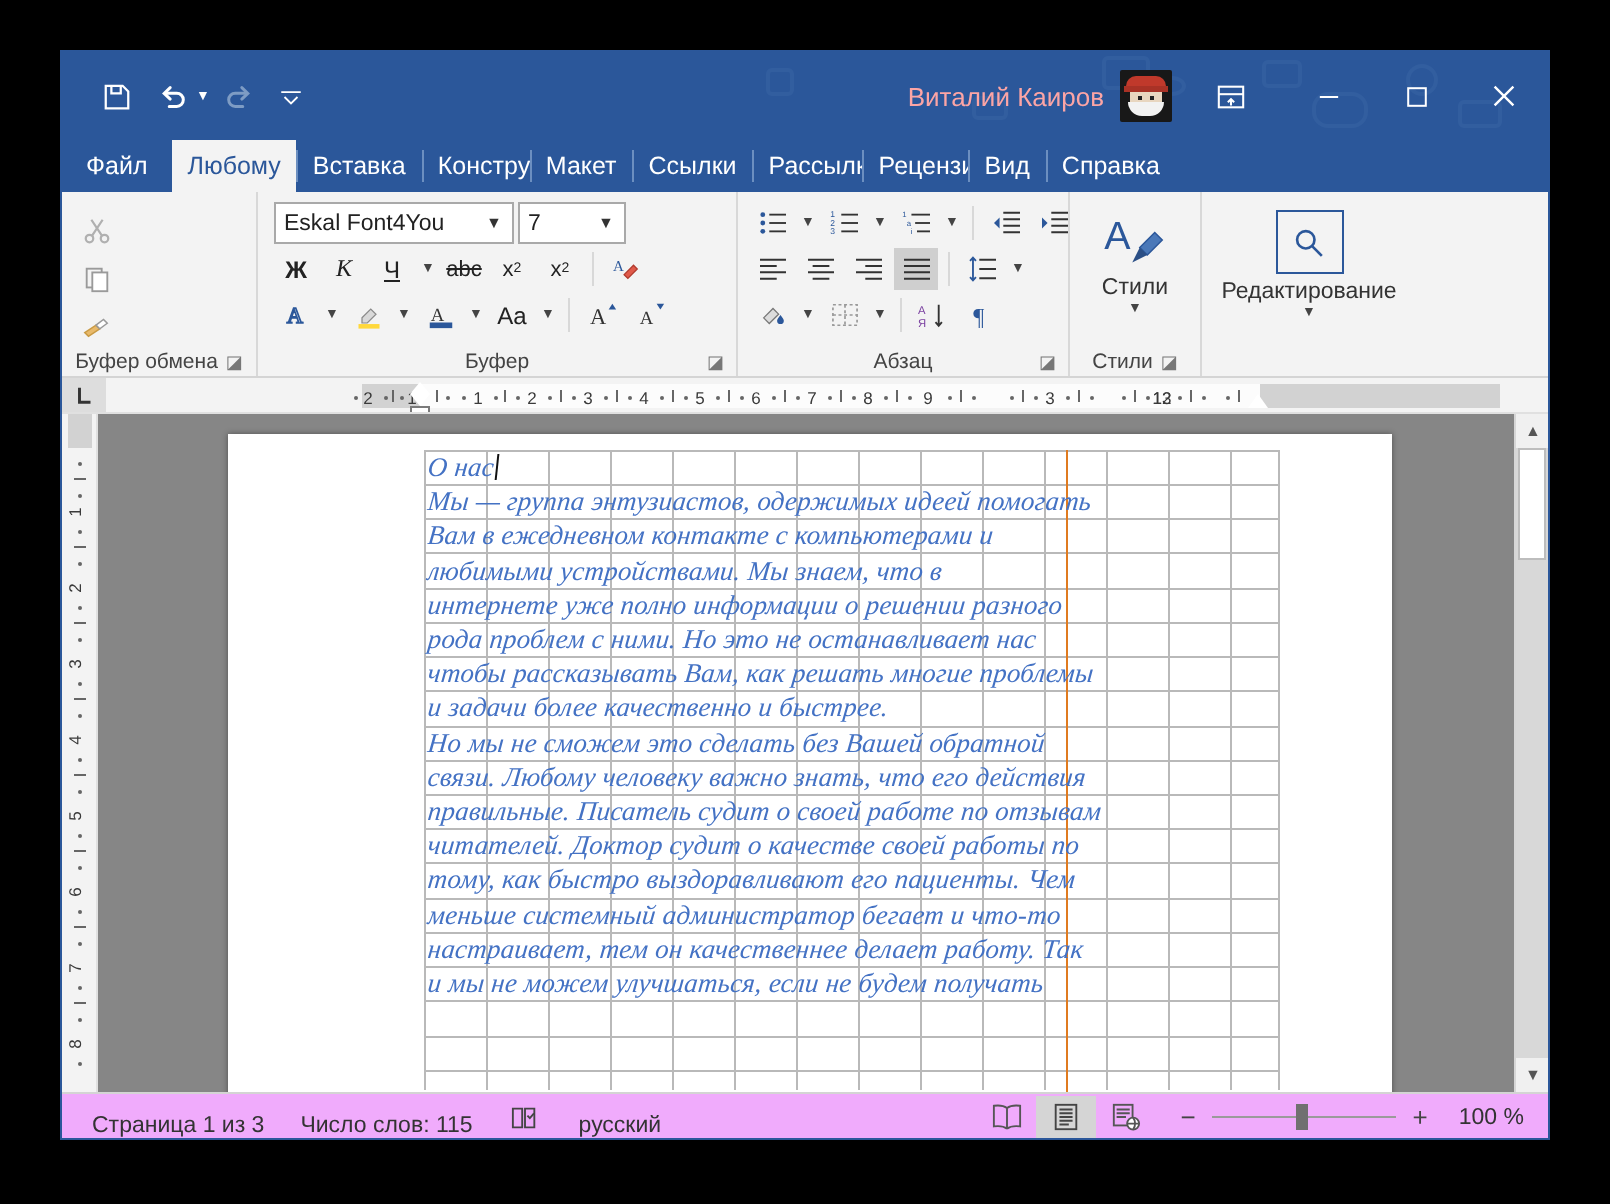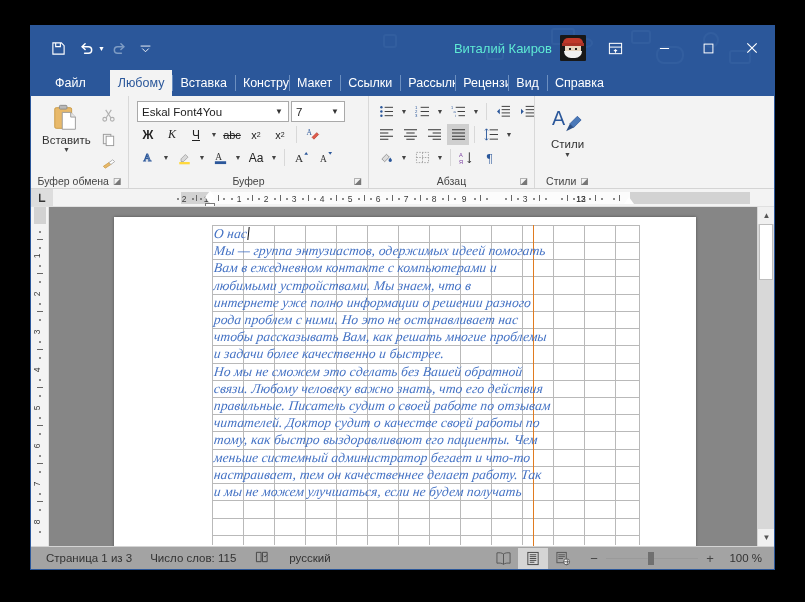--- a/index.html
+++ b/index.html
@@ -31,21 +31,21 @@
   }
   .qat-btn.dim { color: #7e9cc4; }
   .qat-btn svg { display:block; }
   .qat-caret { font-size: 7px; color: #fff; margin-left:-3px; }
   .title-text {
     position: absolute; left: 0; right: 0; text-align: center;
     color: #ffffff; font-size: 13.5px; letter-spacing: .1px;
     pointer-events: none;
   }
   .title-right { margin-left: auto; display: flex; align-items: center; z-index:2; }
-  .user-name { color: #5eead4; font-size: 13px; margin-right: 8px; white-space: nowrap;}
+  .user-name { color: #fca5a5; font-size: 13px; margin-right: 8px; white-space: nowrap;}
   .avatar {
     width: 26px; height: 26px; margin-right: 14px; background: #181818;
     position: relative; overflow:hidden; border-radius:1px;
   }
   .avatar .face { position:absolute; left:5px; top:8px; width:16px; height:13px; background:#e8d6c0; border-radius:3px;}
   .avatar .hat  { position:absolute; left:3px; top:3px; width:20px; height:7px; background:#c0392b; border-radius:5px 5px 2px 2px;}
   .avatar .hat2 { position:absolute; left:2px; top:8px; width:22px; height:3px; background:#a93226;}
   .avatar .eye1 { position:absolute; left:9px;  top:13px; width:2px; height:2px; background:#222;}
   .avatar .eye2 { position:absolute; left:15px; top:13px; width:2px; height:2px; background:#222;}
   .avatar .beard{ position:absolute; left:4px; top:16px; width:18px; height:7px; background:#f2f2f2; border-radius:0 0 7px 7px;}
@@ -66,21 +66,21 @@
   .tab {
     color: #ffffff; font-size: 12.5px; padding: 0 8px;
     display: flex; align-items: center; cursor: pointer;
     position: relative; white-space: nowrap; overflow:hidden;
   }
   .tab + .tab::before {
     content:""; position:absolute; left:0; top:5px; bottom:5px; width:1px; background:#6c8fc0;
   }
   .tab.active { background: #f3f3f3; color: #2b579a; font-weight: normal; }
   .tab.active::before { display:none; }
-  .tab.file { padding: 0 24px; }
+  .tab.file { padding: 0 12px; }
   .tabstrip-right { margin-left: auto; display: flex; align-items: center; padding-right: 8px; }
   .tellme { display:flex; align-items:center; gap:5px; color:#fff; font-size:12.5px; padding:0 8px; cursor:pointer;}
   .share  { display:flex; align-items:center; gap:5px; color:#fff; font-size:12.5px; padding:0 8px; cursor:pointer;}
 
   
   .ribbon {
     background: #f3f3f3; height: 93px; flex: 0 0 93px;
     display: flex; align-items: stretch; border-bottom: 1px solid #d4d4d4;
     position:relative;
   }
@@ -109,21 +109,21 @@
   
   .row { display: flex; align-items: center; gap: 2px; }
   .row + .row { margin-top: 2px; }
   .combo {
     height: 21px; border: 1px solid #a9a9a9; background: #fff;
     display: flex; align-items: center; padding: 0 2px 0 4px;
     font-size: 11.5px; color: #222; cursor: text; position:relative;
   }
   .combo .cv { flex: 1; white-space: nowrap; overflow: hidden; }
   .combo .ar { width: 14px; text-align:center; color:#333; font-size:8px; cursor:pointer;}
-  .fontname { width: 152px; }
+  .fontname { width: 120px; }
   .fontsize { width: 54px; }
   .tbtn {
     min-width: 22px; height: 21px; display: flex; align-items: center; justify-content: center;
     font-size: 12px; color: #222; cursor: pointer; padding: 0 2px;
   }
   .tbtn.bold { font-weight: bold; }
   .tbtn.ital { font-style: italic; font-family:"Liberation Serif",serif; }
   .tbtn.und  { text-decoration: underline; }
   .tbtn.strk { text-decoration: line-through; font-size:11px;}
   .caret { font-size: 7px; color: #444; width:10px; text-align:center; cursor:pointer; }
@@ -203,23 +203,23 @@
     flex: 0 0 17px; position: relative;
   }
   .vs-btn { width:17px; height:17px; display:flex; align-items:center; justify-content:center;
             background:#f0f0f0; cursor:pointer; color:#555; font-size:8px;}
   .vs-btn.bottom { position:absolute; bottom:0; left:0; }
   .vs-track { position:absolute; top:17px; bottom:17px; left:0; right:0; background:#d8d8d8;}
   .vs-thumb { position:absolute; left:1px; right:1px; top:0px; height:56px; background:#fff; border:1px solid #bdbdbd; cursor:pointer;}
 
   
   .statusbar {
-    height: 23px; flex: 0 0 23px; background: #a3a3a3;
+    height: 23px; flex: 0 0 23px; background: #f0abfc;
     border-top: 1px solid #d4d4d4;
-    display: flex; align-items: center; font-size: 11.5px; color: #333;
+    display: flex; align-items: flex-end; font-size: 11.5px; color: #333;
     padding: 0 6px;
   }
   .sb-item { padding: 0 9px; cursor: pointer; white-space: nowrap; }
   .sb-right { margin-left: auto; display: flex; align-items: center; }
   .view-btn {
     width: 30px; height: 21px; display: flex; align-items:center; justify-content:center;
     cursor: pointer; color:#555;
   }
   .view-btn.act { background:#d5d5d5; }
   .zoom-wrap { display:flex; align-items:center; gap:6px; padding: 0 6px 0 10px;}
@@ -319,30 +319,20 @@
     <div class="tab" style="max-width:55px;">Рассылк</div>
     <div class="tab" style="max-width:53px;">Рецензир</div>
     <div class="tab">Вид</div>
     <div class="tab">Справка</div>
   </div>
 
   <div class="ribbon">
 
     <div class="rgroup" style="width:97px;">
       <div class="rgroup-body">
-        <div class="big-btn">
-          <svg width="30" height="30" viewBox="0 0 32 32">
-            <rect x="4" y="5" width="18" height="22" rx="1.5" fill="#e8b96a" stroke="#c99a44"></rect>
-            <rect x="9" y="2.5" width="8" height="4" rx="1" fill="#b8b8b8" stroke="#8d8d8d"></rect>
-            <path d="M12 10h9l5 5v13H12z" fill="#ffffff" stroke="#9a9a9a"></path>
-            <path d="M21 10v5h5" fill="#e6e6e6" stroke="#9a9a9a"></path>
-          </svg>
-          <div class="lbl">Вставить</div>
-          <div class="car">▼</div>
-        </div>
         <div class="small-col">
           <div class="sbtn">
             <svg width="15" height="15" viewBox="0 0 16 16" fill="none" stroke="#b0b0b0" stroke-width="1.2">
               <circle cx="4" cy="12" r="2"></circle>
                 <circle cx="12" cy="12" r="2"></circle>
                 <path d="M5.3 10.6L11 2M10.7 10.6L5 2"></path>
             </svg>
           </div>
           <div class="sbtn">
             <svg width="15" height="15" viewBox="0 0 16 16" fill="none" stroke="#9a9a9a" stroke-width="1">
@@ -563,20 +553,37 @@
           <div class="lbl">Стили</div>
           <div class="car">▼</div>
         </div>
       </div>
       <div class="rgroup-label">
         <span>Стили</span>
         <span class="dlg">◪</span>
       </div>
     </div>
 
+    <div class="rgroup" style="width:108px;">
+      <div class="rgroup-body" style="justify-content:center;">
+        <div class="bigbtn2">
+          <div class="editbox">
+            <svg width="17" height="17" viewBox="0 0 18 18" fill="none" stroke="#2b579a" stroke-width="1.4">
+              <circle cx="7.3" cy="7.3" r="4.6"></circle>
+                <path d="M10.8 10.8l5 5"></path>
+            </svg>
+          </div>
+          <div class="lbl">Редактирование</div>
+          <div class="car">▼</div>
+        </div>
+      </div>
+      <div class="rgroup-label">
+        <span></span>
+      </div>
+    </div>
   </div>
 
   <div class="ruler-h">
     <div class="tabstop">
       <svg width="11" height="11" viewBox="0 0 12 12" stroke="#333" stroke-width="1.6" fill="none">
           <path d="M3 2v8h6"></path>
         </svg>
     </div>
     <div class="ruler-track">
       <div class="ruler-grey" style="left:128px;width:29px;"></div>

